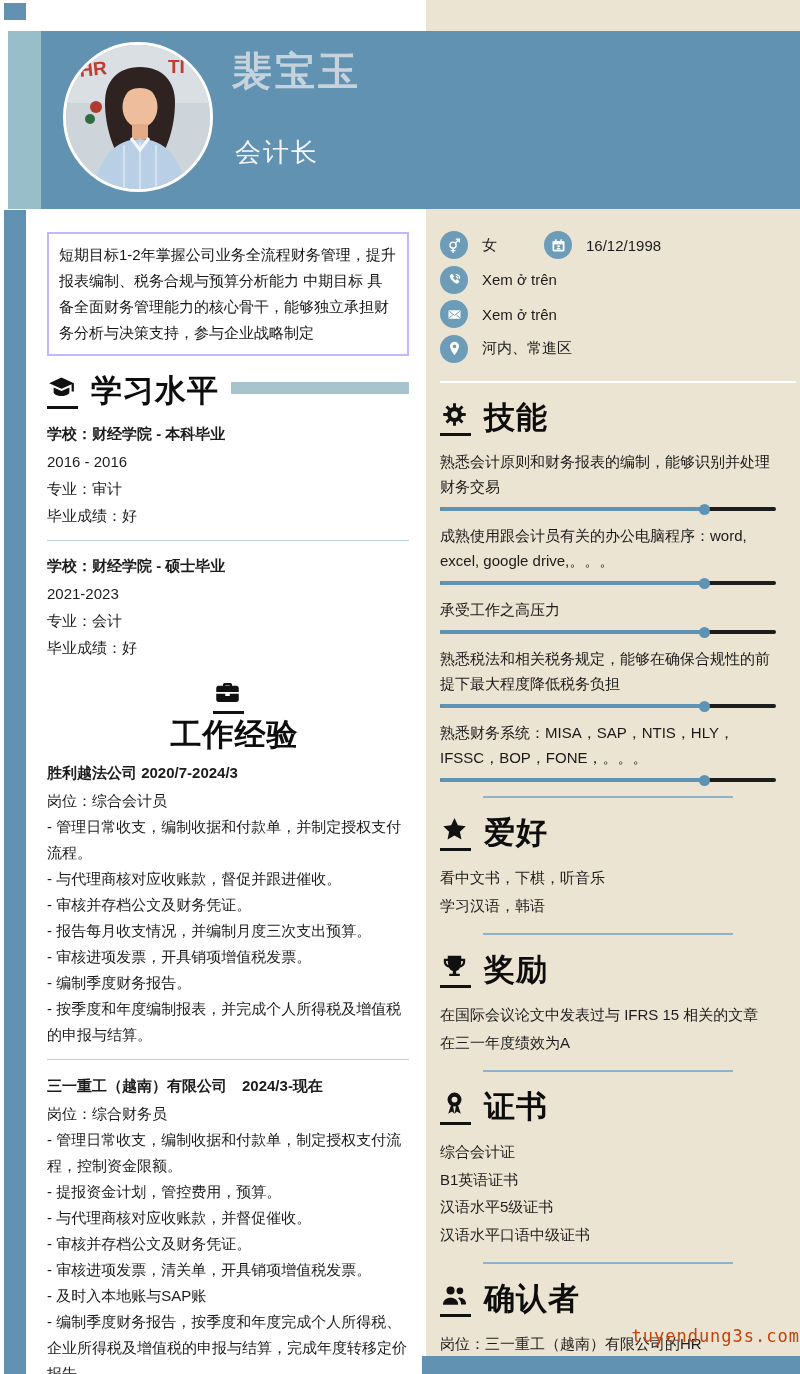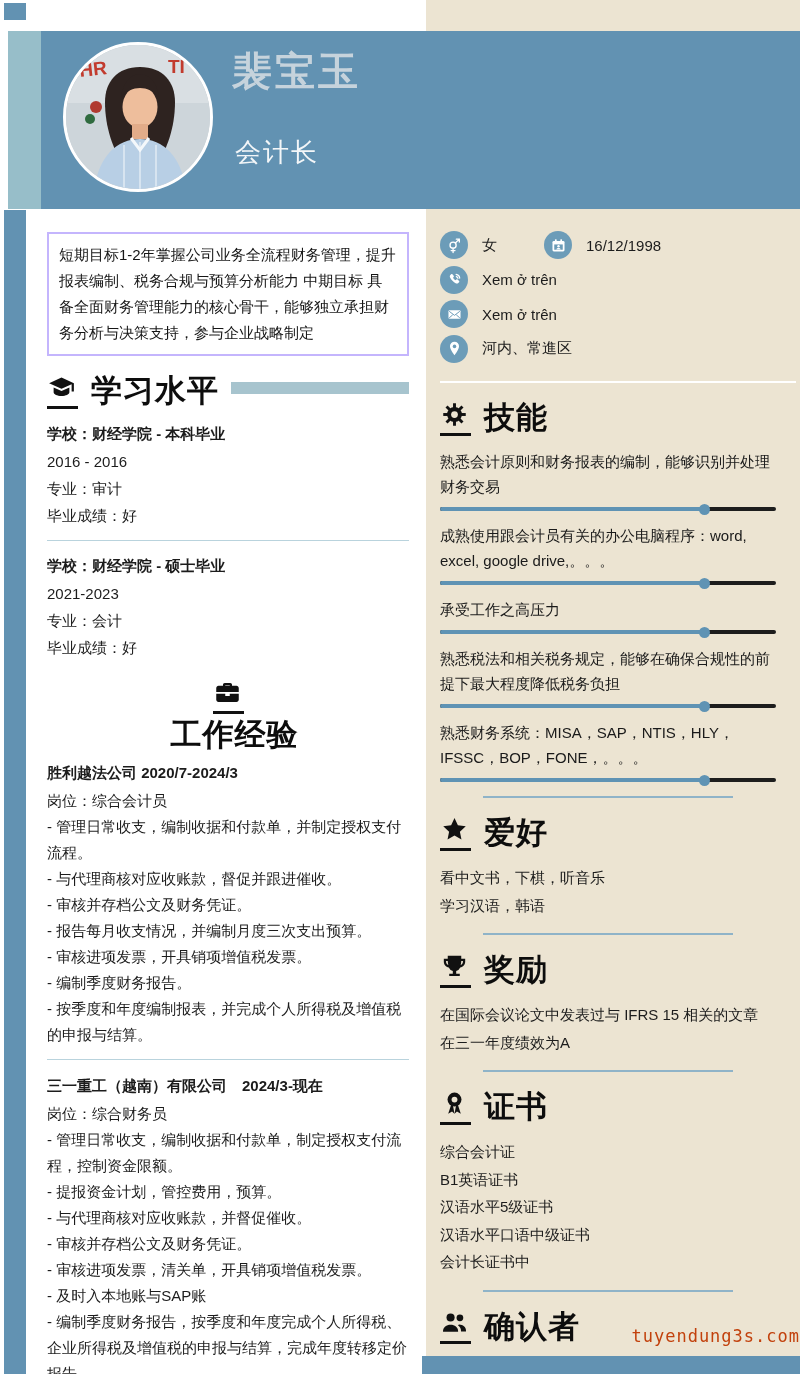--- a/index.html
+++ b/index.html
@@ -309,21 +309,20 @@
           <circle cx="12" cy="8.5" r="6.2"></circle>
           <circle cx="12" cy="8.5" r="2.6" fill="#ece4d2"></circle>
         </svg>
       </span>
       <span class="sec-title">证书</span>
     </div>
     <p class="simple-line">综合会计证</p>
     <p class="simple-line">B1英语证书</p>
     <p class="simple-line">汉语水平5级证书</p>
     <p class="simple-line">汉语水平口语中级证书</p>
-    <p class="simple-line">会计长证书中</p>
 
     <hr class="divider-blue">
 
     <div class="sec-head">
       <span class="sec-icon">
         <svg viewBox="0 0 24 24" fill="#111">
           <circle cx="8.5" cy="7.5" r="3.6"></circle>
           <path d="M1.8 19.5c0-3.2 3-5.5 6.7-5.5s6.7 2.3 6.7 5.5v.7H1.8z"></path>
           <circle cx="16.8" cy="7.8" r="3"></circle>
           <path d="M16.2 13.8c3.3.1 6 2.2 6 5V20h-4.4v-.5c0-2-1-3.8-2.7-5 .3-.4.7-.7 1.1-.7z"></path>

